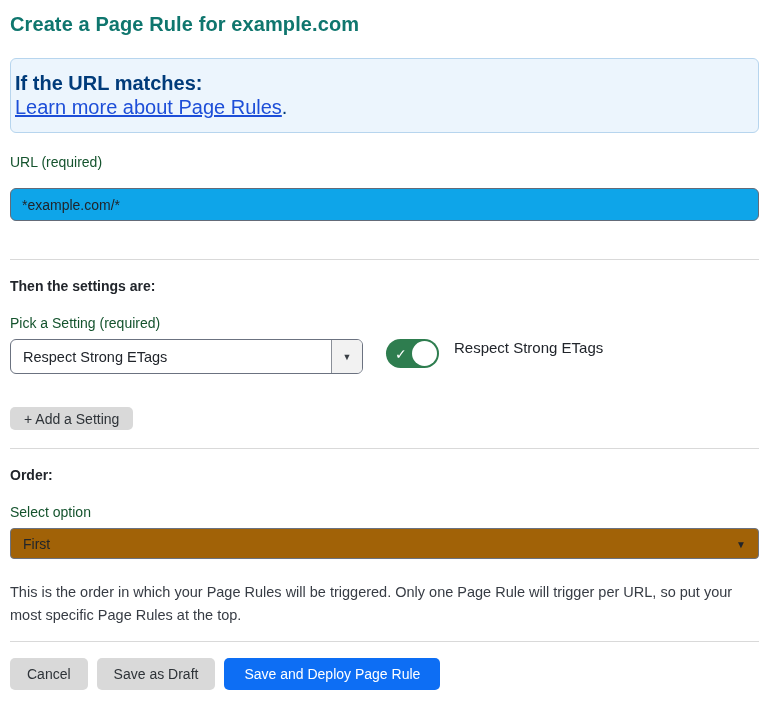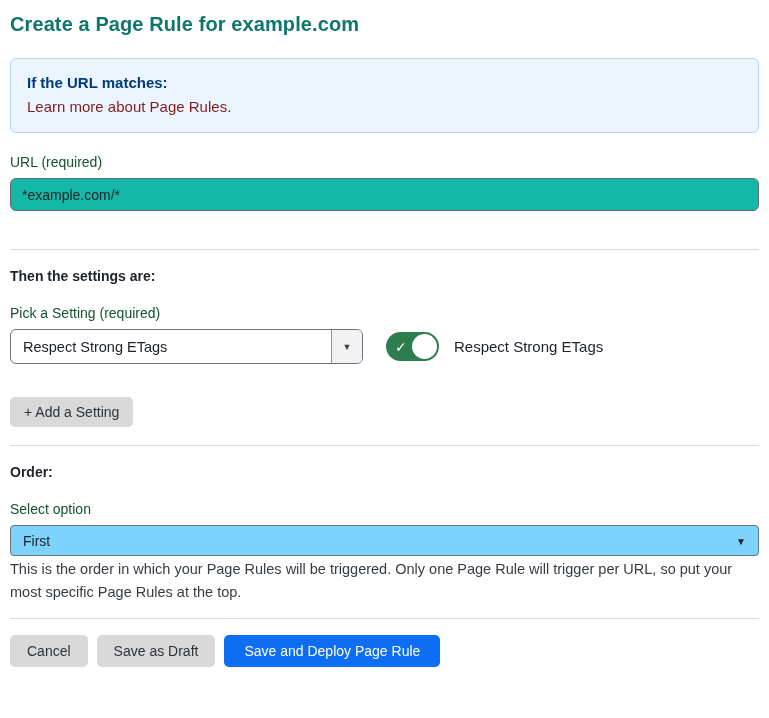--- a/index.html
+++ b/index.html
@@ -17,45 +17,46 @@
     font-weight: 700;
     color: #0f766e;
     margin: 3px 0 0 0;
     letter-spacing: 0.1px;
   }
   .info-box {
     margin-top: 22px;
     background: #ecf5fd;
     border: 1px solid #b7d5ee;
     border-radius: 6px;
-    padding: 12px 16px 13px 16px;
+    padding: 12px 16px 13px 4px;
     color: #003b7a;
-    font-size: 15px;
+    font-size: 20px;
     line-height: 24px;
   }
   .info-box .info-heading {
     font-weight: 700;
     color: #003b7a;
   }
   .info-box a {
-    color: #7f1d1d;
+    color: #1d4ed8;
+    text-decoration: underline;
     cursor: pointer;
   }
   .field-label {
     display: block;
     font-size: 14px;
     color: #14532d;
     margin-top: 21px;
   }
   .url-input {
     display: block;
     width: 100%;
     height: 33px;
-    margin-top: 8px;
-    background: #14b8a6;
+    margin-top: 18px;
+    background: #0ea5e9;
     border: 1px solid #646b78;
     border-radius: 6px;
     padding: 0 11px;
     font-size: 14px;
     color: #21252b;
     font-family: "Liberation Sans", sans-serif;
     outline: none;
   }
   hr.divider {
     border: none;
@@ -67,21 +68,20 @@
   .divider-3 { margin-top: 14px; }
   .section-heading {
     font-size: 14px;
     font-weight: 700;
     color: #21252b;
     margin-top: 18px;
   }
   .setting-row {
     margin-top: 8px;
     display: flex;
-    align-items: center;
   }
   .setting-select {
     width: 353px;
     height: 35px;
     border: 1px solid #6b7280;
     border-radius: 6px;
     background: #ffffff;
     display: flex;
     align-items: stretch;
     overflow: hidden;
@@ -149,48 +149,48 @@
     cursor: pointer;
     height: 32px;
     padding: 0 17px;
   }
   .btn-gray {
     background: #d9d9d9;
     color: #2e3338;
   }
   .add-setting-btn {
     margin-top: 33px;
-    height: 30px;
+    height: 23px;
     padding: 0 14px;
   }
   .order-select {
     position: relative;
     margin-top: 8px;
     width: 100%;
     height: 31px;
     border: 1px solid #6b7280;
     border-radius: 4px;
-    background: #7dd3fc;
+    background: #a16207;
     display: flex;
     align-items: center;
     padding: 0 12px;
     font-size: 14px;
     color: #21252b;
     cursor: pointer;
   }
   .order-select .select-caret {
     position: absolute;
     right: 12px;
     top: 50%;
     transform: translateY(-50%);
     font-size: 10px;
     color: #21252b;
   }
   .helper-text {
-    margin-top: 2px;
+    margin-top: 22px;
     font-size: 14.5px;
     line-height: 23px;
     color: #373c44;
     max-width: 749px;
   }
   .footer-buttons {
     margin-top: 16px;
     display: flex;
     align-items: center;
     gap: 9px;

